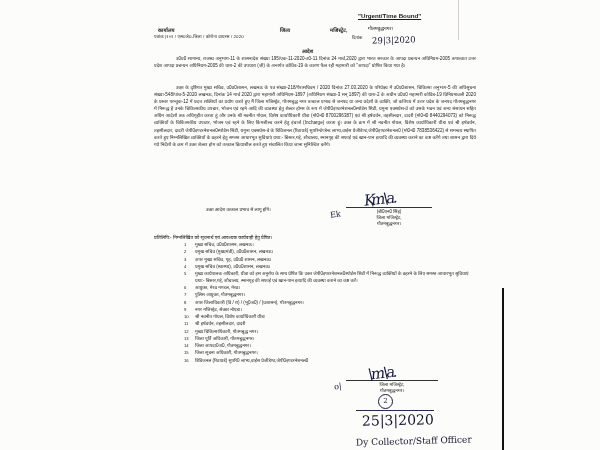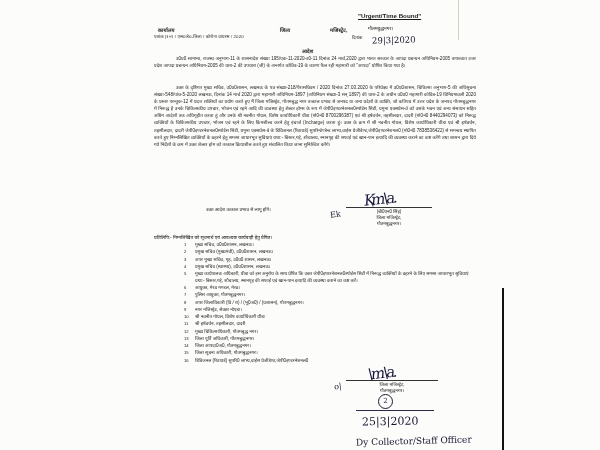--- a/index.html
+++ b/index.html
@@ -170,21 +170,21 @@
     border: 1px solid #1b1b3a;
     border-radius: 50%;
     font-family: "DejaVu Serif", serif;
     font-size: 7px;
     color: #1b1b3a;
     text-align: center;
     line-height: 13px;
   }
   .hand-date {
     font-family: "DejaVu Serif", serif;
-    font-size: 11px;
+    font-size: 14px;
     color: #15152e;
     white-space: nowrap;
     transform: rotate(-1deg);
     display: inline-block;
   }
   .hand-desig {
     font-family: "DejaVu Serif", serif;
     font-size: 9px;
     color: #15152e;
     white-space: nowrap;

